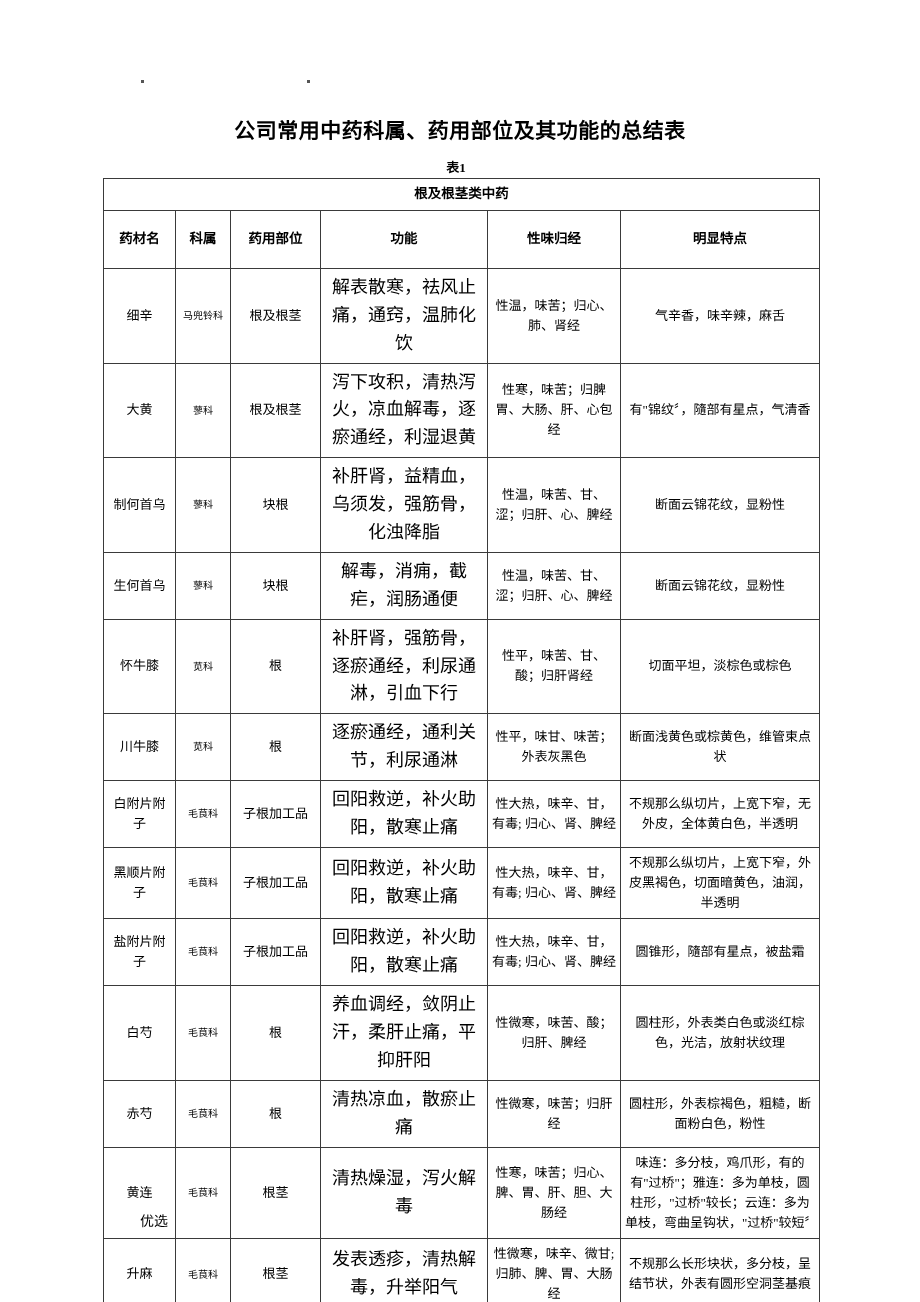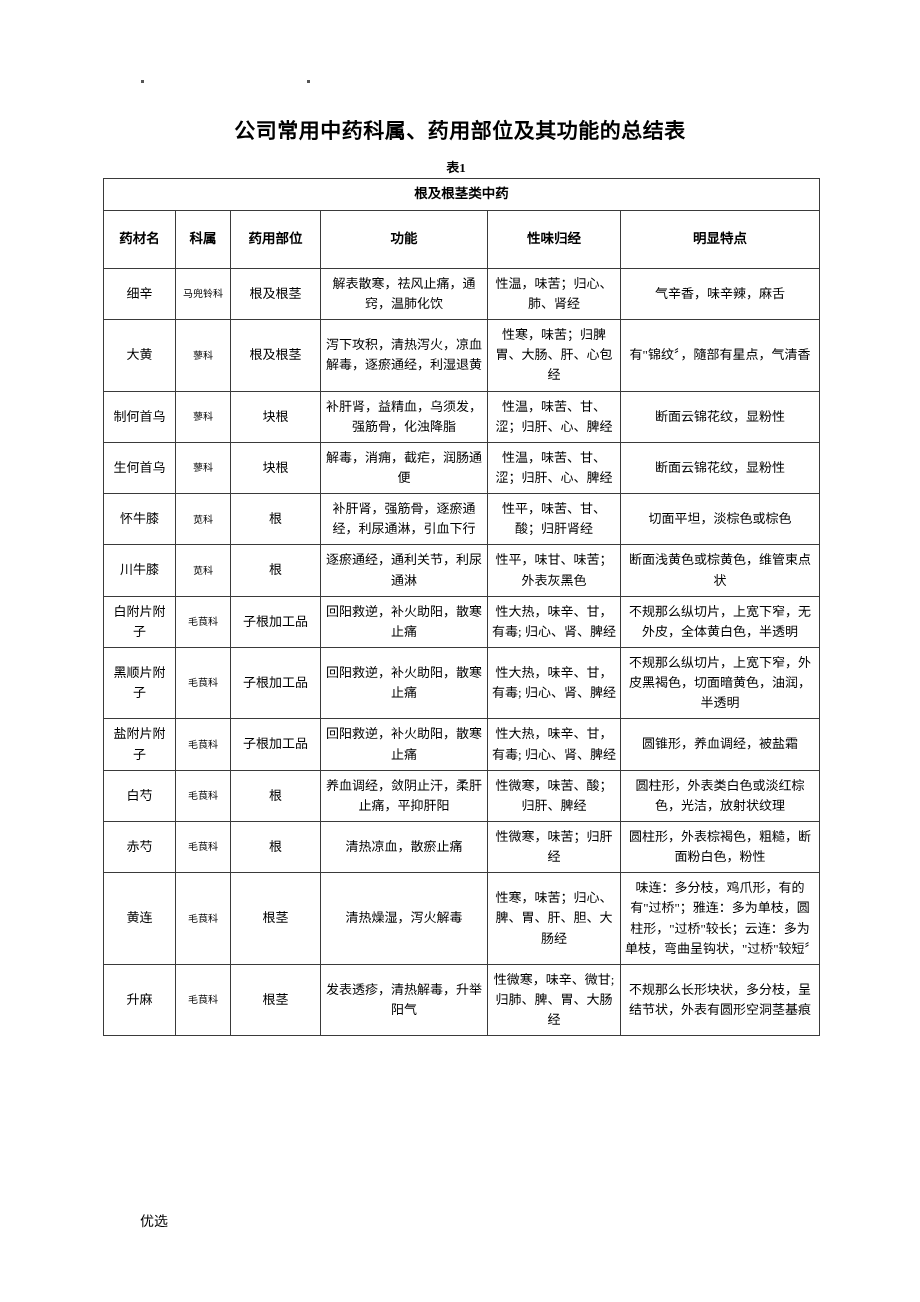--- a/index.html
+++ b/index.html
@@ -86,21 +86,21 @@
   col.c0 { width: 72px; }
   col.c1 { width: 55px; }
   col.c2 { width: 90px; }
   col.c3 { width: 167px; }
   col.c4 { width: 133px; }
   col.c5 { width: 199px; }
 
   td.c-name    { font-size: 13px; }
   td.c-family  { font-size: 10px; }
   td.c-part    { font-size: 13px; }
-  td.c-func    { font-size: 13px; border-radius: 19px; }
+  td.c-func    { font-size: 18px; border-radius: 19px; }
   td.c-nature  { font-size: 13px; }
   td.c-feature { font-size: 13px; }
 
   .footer-note {
     position: absolute;
     left: 140px;
     top: 1210px;
     font-size: 14px;
   }
 </style>
@@ -209,21 +209,21 @@
         <td class="c-nature">性大热，味辛、甘，有毒; 归心、肾、脾经</td>
         <td class="c-feature">不规那么纵切片，上宽下窄，外皮黑褐色，切面暗黄色，油润，半透明</td>
       </tr>
 
       <tr>
         <td class="c-name">盐附片附子</td>
         <td class="c-family">毛茛科</td>
         <td class="c-part">子根加工品</td>
         <td class="c-func">回阳救逆，补火助阳，散寒止痛</td>
         <td class="c-nature">性大热，味辛、甘，有毒; 归心、肾、脾经</td>
-        <td class="c-feature">圆锥形，养血调经，被盐霜</td>
+        <td class="c-feature">圆锥形，隨部有星点，被盐霜</td>
       </tr>
 
       <tr>
         <td class="c-name">白芍</td>
         <td class="c-family">毛茛科</td>
         <td class="c-part">根</td>
         <td class="c-func">养血调经，敛阴止汗，柔肝止痛，平抑肝阳</td>
         <td class="c-nature">性微寒，味苦、酸；归肝、脾经</td>
         <td class="c-feature">圆柱形，外表类白色或淡红棕色，光洁，放射状纹理</td>
       </tr>

